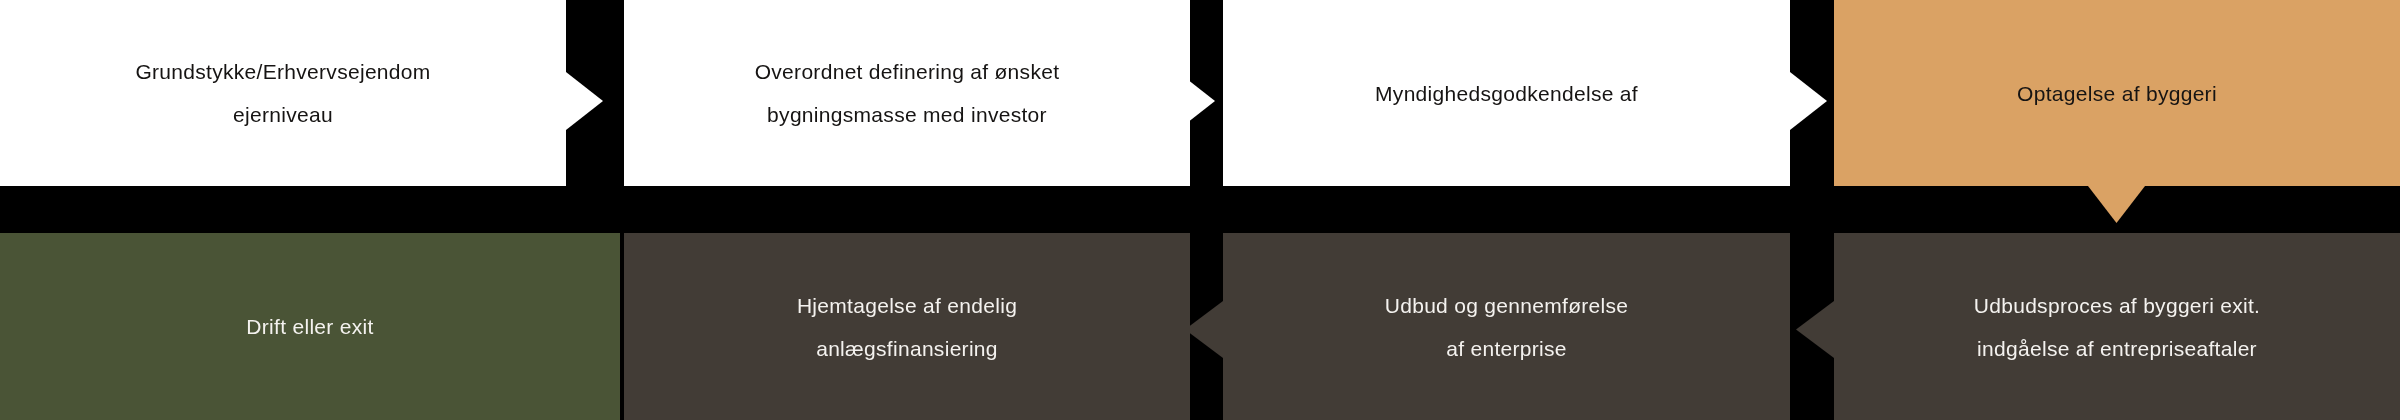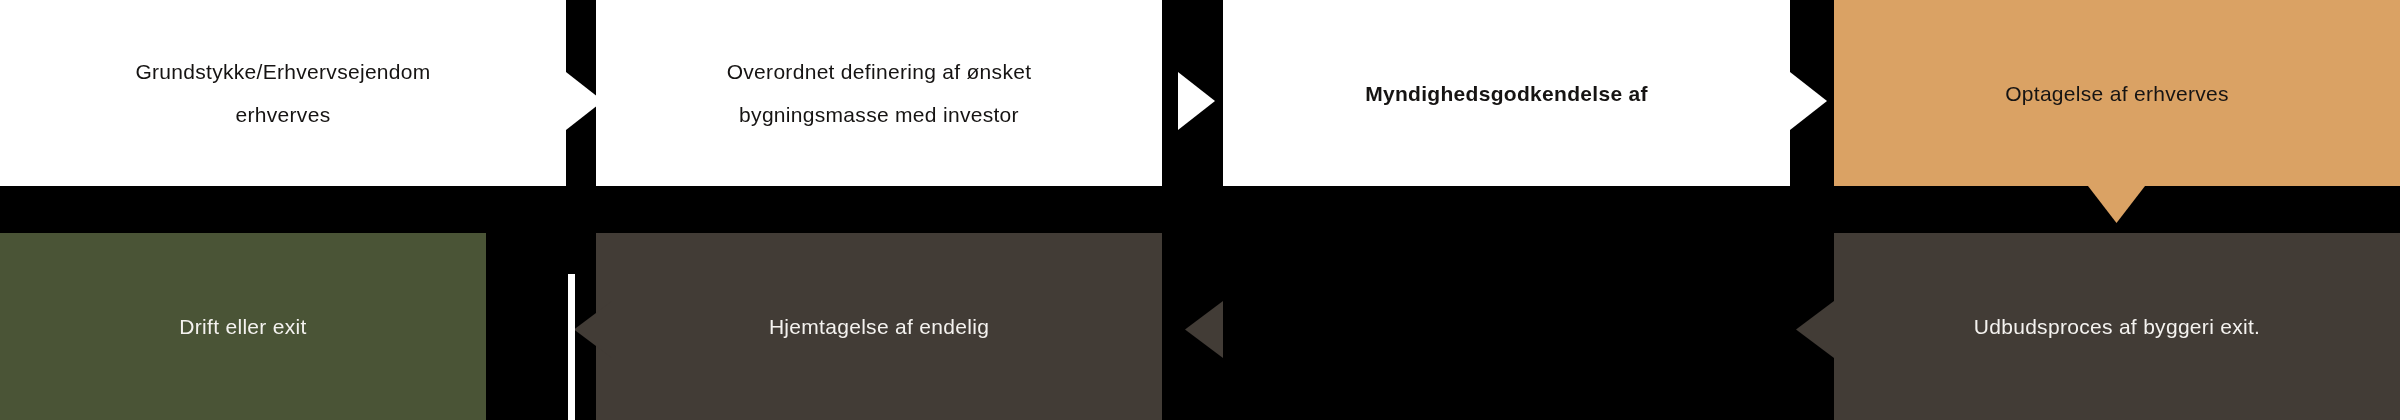--- a/index.html
+++ b/index.html
@@ -25,22 +25,22 @@
     justify-content: center;
     text-align: center;
     font-size: 21px;
     line-height: 43px;
     letter-spacing: 0.3px;
   }
   .row-top    { top: 0;     height: 186px; }
   .row-bottom { top: 233px; height: 187px; }
 
   .col-1 { left: 0;      width: 566px; }
-  .col-2 { left: 596px;  width: 566px; }
-  .col-3 { left: 1223px; width: 567px; font-weight: bold; }
+  .col-2 { left: 624px;  width: 566px; }
+  .col-3 { left: 1223px; width: 567px; }
   .col-4 { left: 1834px; width: 566px; }
 
   .variant-white  { background: var(--box-white);  color: var(--text-dark); }
   .variant-orange { background: var(--box-orange); color: var(--text-dark); }
   .variant-green  { background: var(--box-green);  color: var(--text-light); }
   .variant-dark   { background: var(--box-dark);   color: var(--text-light); }
 
   .line { display: block; }
 
   .arrow { position: absolute; }
@@ -75,51 +75,57 @@
     background: var(--divider-white);
   }
 </style>
 </head>
 <body>
 
 <div class="canvas">
 
   <div class="step row-top col-1 variant-white">
     <span class="line">Grundstykke/Erhvervsejendom</span>
-    <span class="line">erhverves</span>
+    <span class="line">ejerniveau</span>
   </div>
   <div class="arrow arrow-right" style="left:566px"></div>
 
   <div class="step row-top col-2 variant-white">
     <span class="line">Overordnet definering af ønsket</span>
     <span class="line">bygningsmasse med investor</span>
   </div>
   <div class="arrow arrow-right" style="left:1178px"></div>
 
   <div class="step row-top col-3 variant-white">
     <span class="line">Myndighedsgodkendelse af</span>
   </div>
   <div class="arrow arrow-right" style="left:1790px"></div>
 
   <div class="step row-top col-4 variant-orange">
-    <span class="line">Optagelse af erhverves</span>
+    <span class="line">Optagelse af byggeri</span>
   </div>
   <div class="arrow arrow-down"></div>
 
   <div class="step row-bottom col-4 variant-dark">
     <span class="line">Udbudsproces af byggeri exit.</span>
+    <span class="line">indgåelse af entrepriseaftaler</span>
   </div>
   <div class="arrow arrow-left" style="left:1796px"></div>
 
+  <div class="step row-bottom col-3 variant-dark">
+    <span class="line">Udbud og gennemførelse</span>
+    <span class="line">af enterprise</span>
+  </div>
   <div class="arrow arrow-left" style="left:1185px"></div>
 
   <div class="step row-bottom col-2 variant-dark">
     <span class="line">Hjemtagelse af endelig</span>
+    <span class="line">anlægsfinansiering</span>
   </div>
   <div class="arrow arrow-left" style="left:574px"></div>
 
   <div class="divider"></div>
 
-  <div class="step row-bottom col-1 variant-green" style="width:486px">
+  <div class="step row-bottom col-1 variant-green" style="width:620px">
     <span class="line">Drift eller exit</span>
   </div>
 
 </div>
 
 </body></html>

